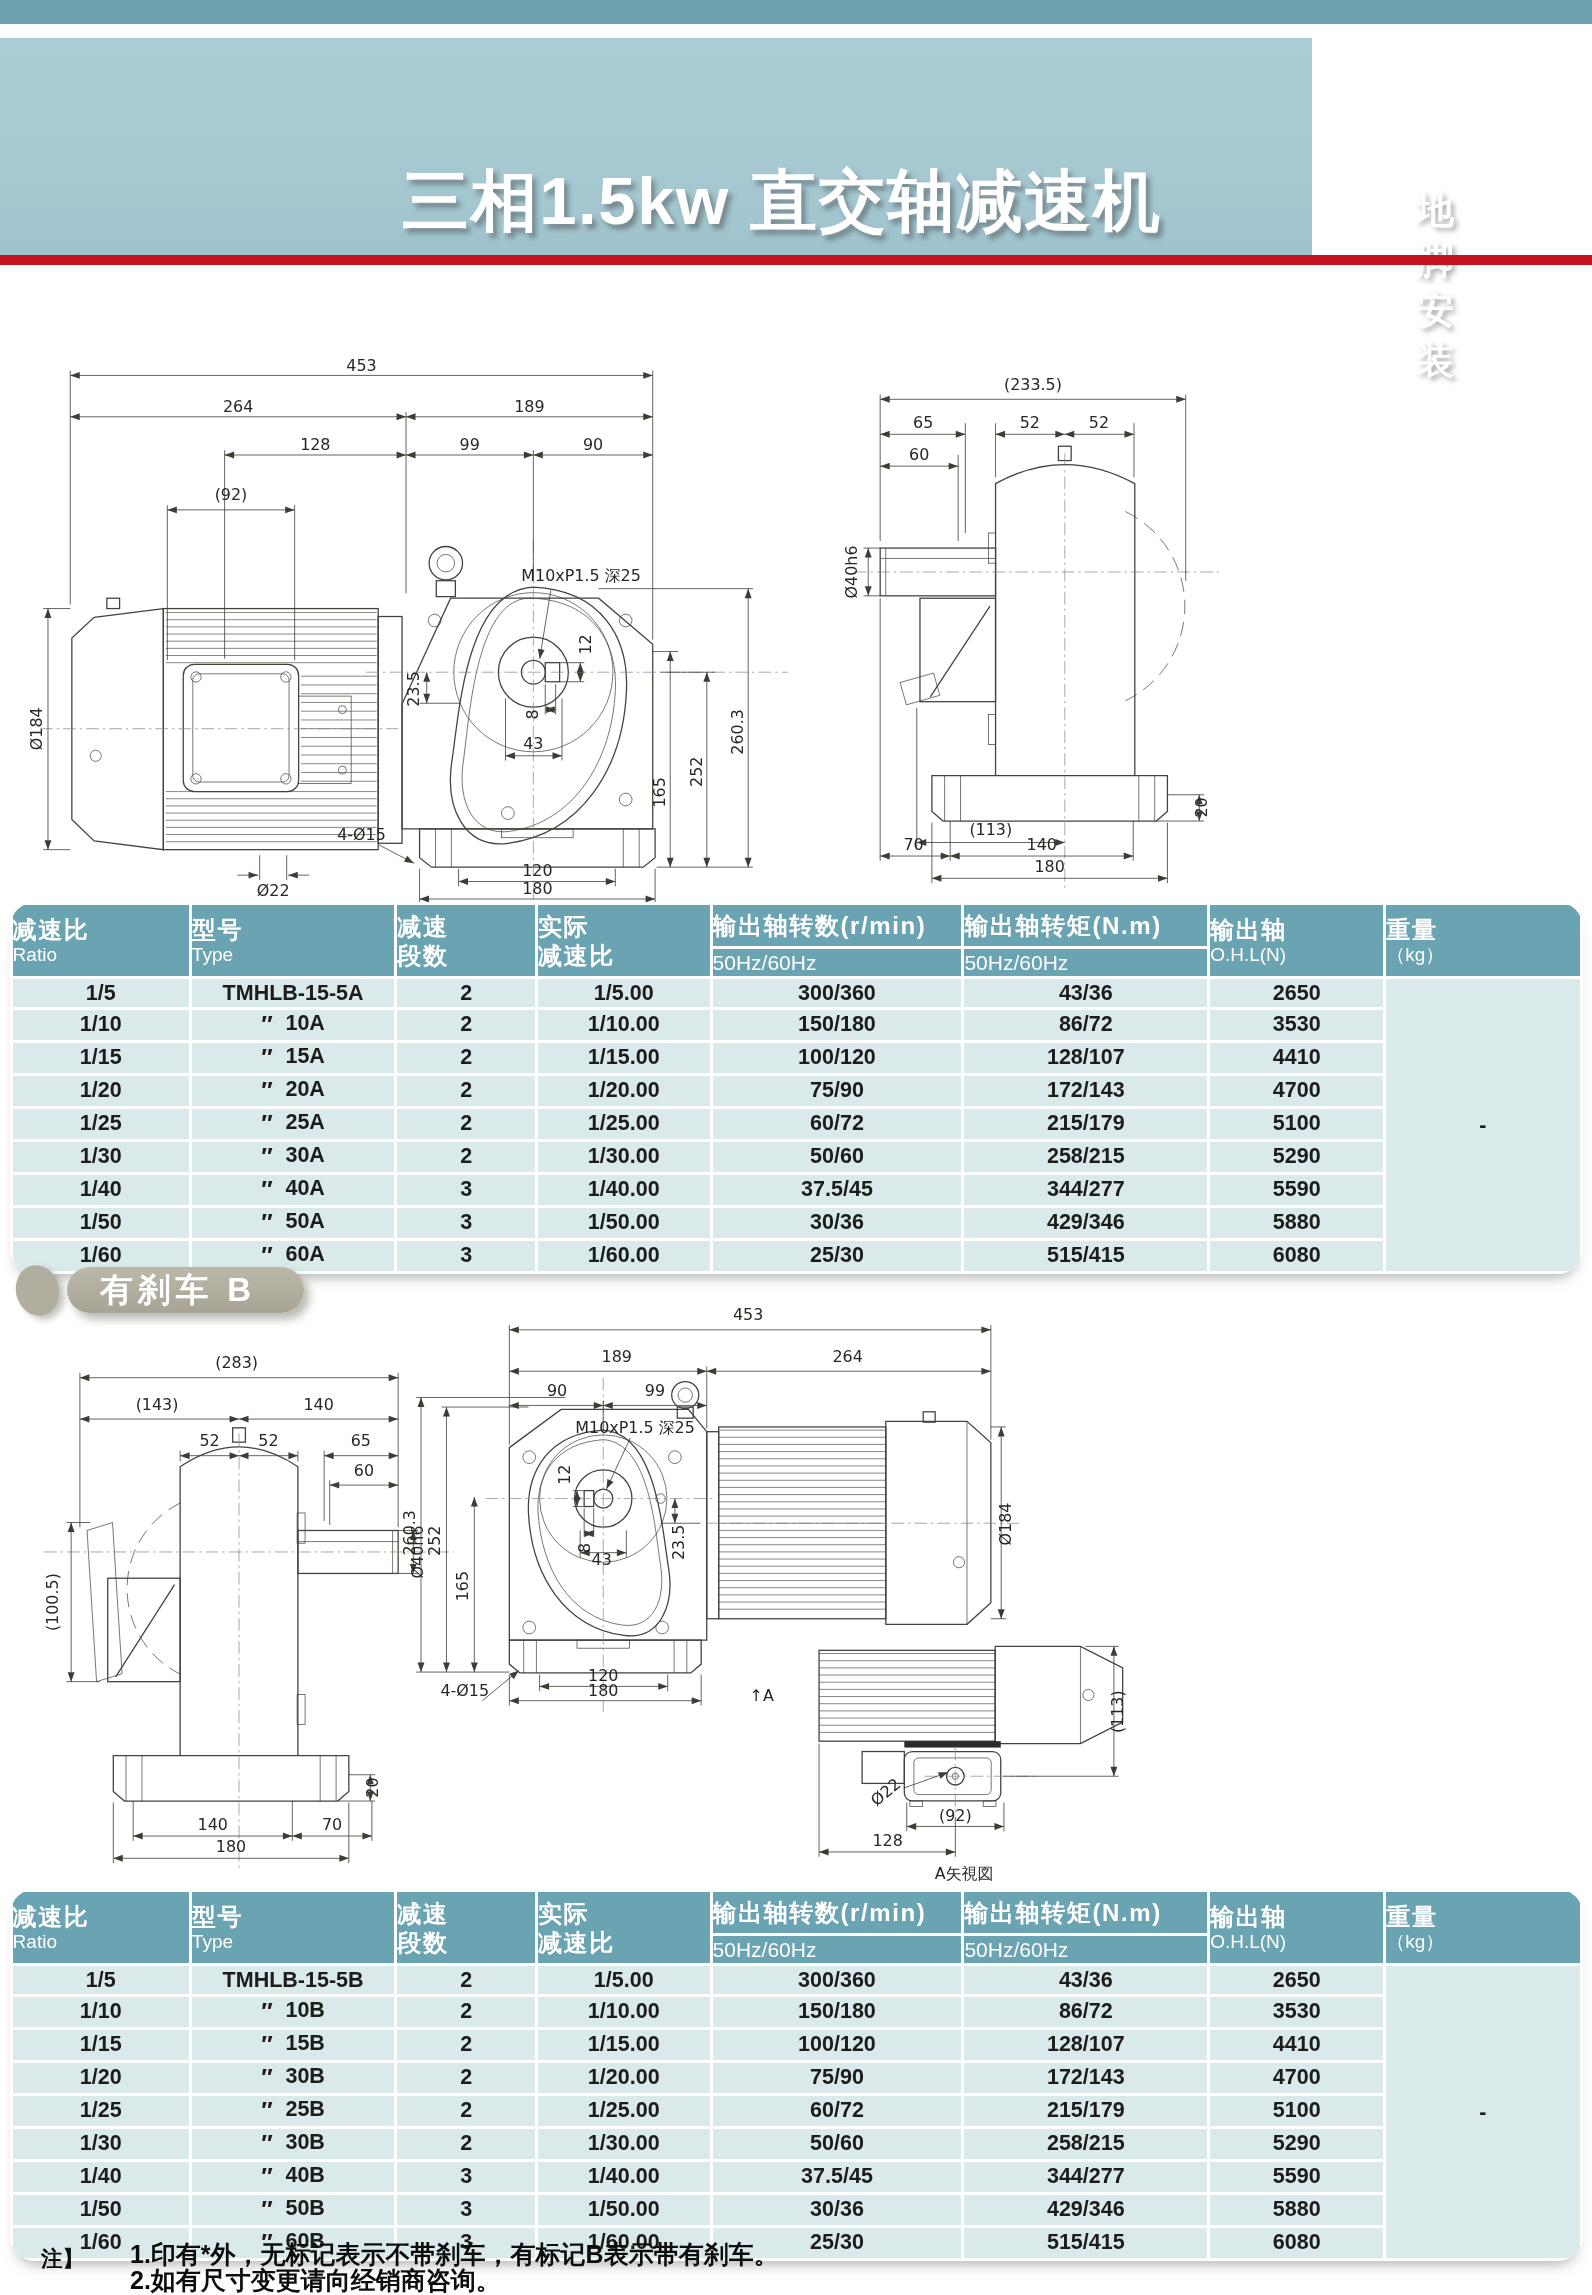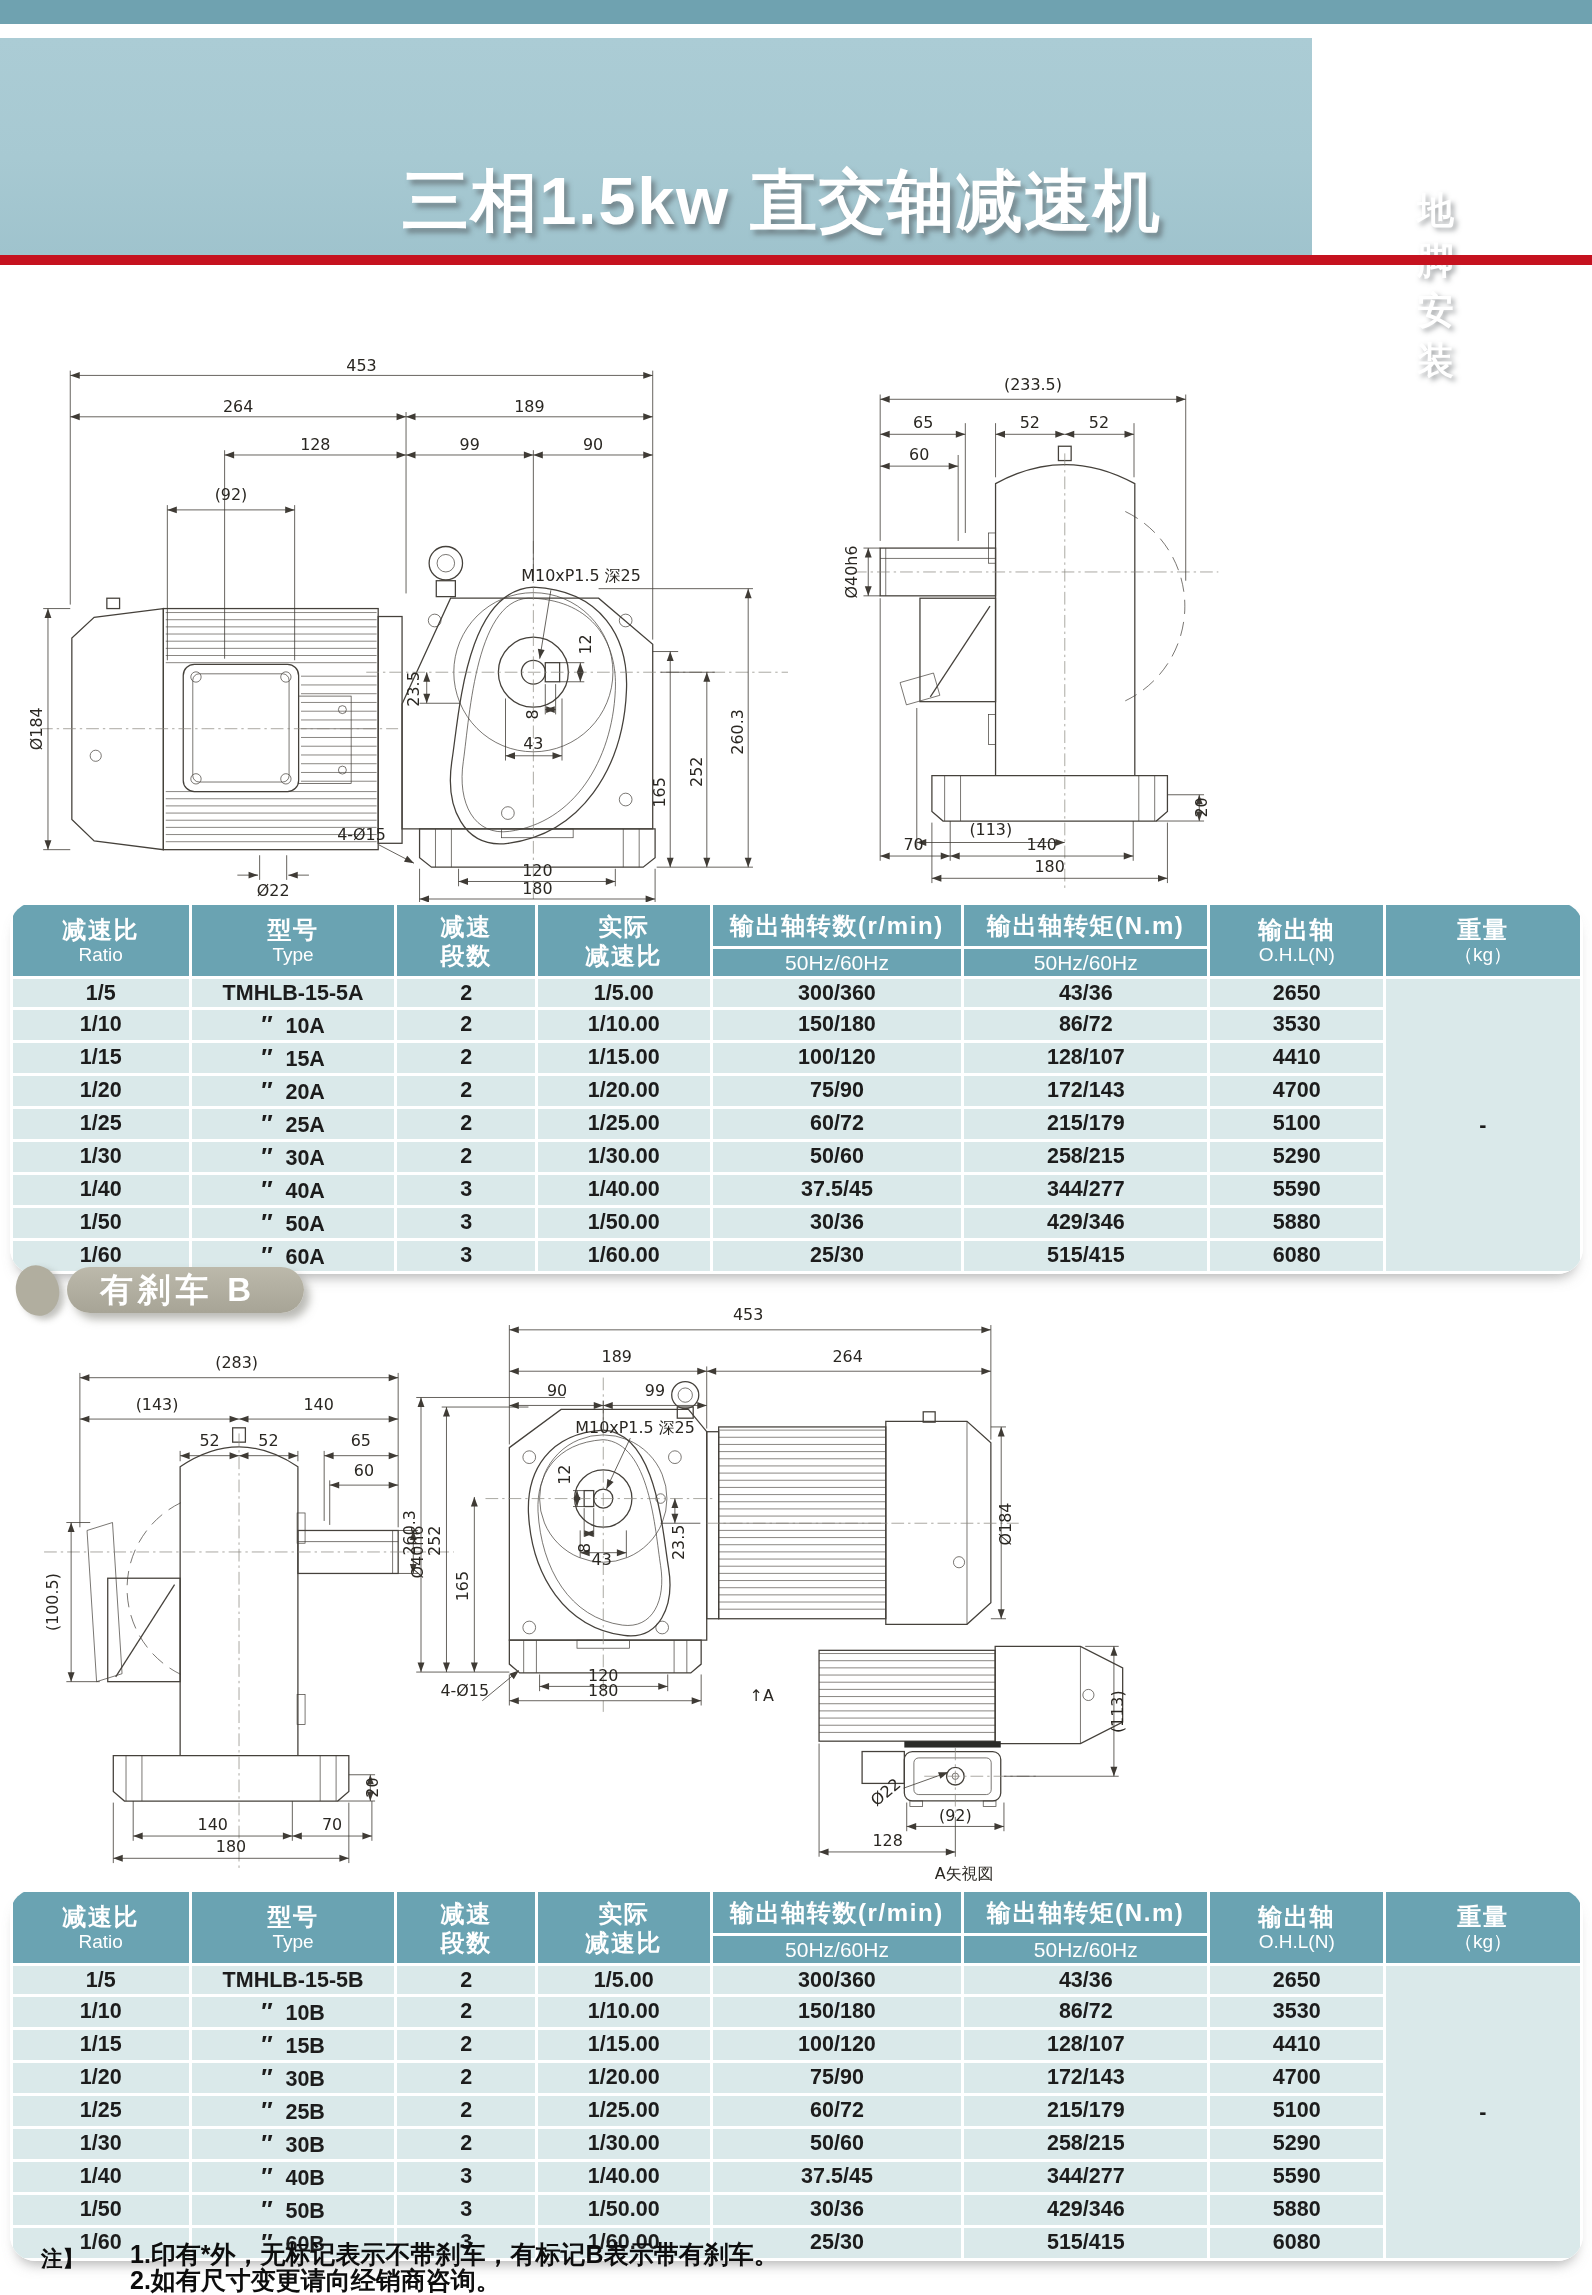--- a/index.html
+++ b/index.html
@@ -32,28 +32,28 @@
   .dash{stroke-dasharray:18 10;}
   .dl line{stroke:#3f3b35;stroke-width:1px;fill:none;}
   .a2{marker-start:url(#arw);marker-end:url(#arw);}
   .a1{marker-end:url(#arw);}
   .dim text{font-family:"DejaVu Sans","Liberation Sans",sans-serif;font-size:20px;fill:#2a2722;
             text-anchor:middle;}
   
   .tbl{position:absolute;left:9.6px;width:1573px;border-radius:25.5px;overflow:hidden;background:#fff;
        box-shadow:0 9.6px 12.7px -7.2px rgba(110,110,110,.55);}
   .tbl table{width:100%;border-collapse:separate;border-spacing:3.2px;background:#fff;}
-  .tbl th{background:#6aa3b2;color:#fff;font-weight:700;text-align:center;vertical-align:middle;padding:1.6px 0;}
+  .tbl th{background:#6aa3b2;color:#fff;font-weight:700;text-align:left;vertical-align:middle;padding:1.6px 0;}
   .tbl td{background:#dae9ea;color:#1c1c1c;text-align:center;vertical-align:middle;height:25.5px;
           font-size:21.5px;font-weight:600;}
   .h-zh{font-size:24px;line-height:29px;letter-spacing:1.6px;}
   .h-en{font-size:19px;font-weight:400;line-height:22px;}
   th.hz{font-size:21px;font-weight:400;height:24px;}
   thead tr:first-child th{height:38px;}
-  .typewrap{display:flex;justify-content:center;align-items:flex-end;gap:12.7px;}
+  .typewrap{display:flex;justify-content:center;align-items:flex-start;gap:12.7px;}
   .ditto{font-size:24px;font-weight:700;}
   
   .notes{position:absolute;left:41px;top:2241px;color:#0d0d0d;}
   .nprefix{position:absolute;left:0;top:3.2px;font-size:21.5px;font-weight:800;}
   .nlines{position:absolute;left:89px;top:0;width:955px;font-size:25px;font-weight:700;line-height:26px;white-space:nowrap;}
 </style>
 </head>
 <body>
 
 <div id="page">

